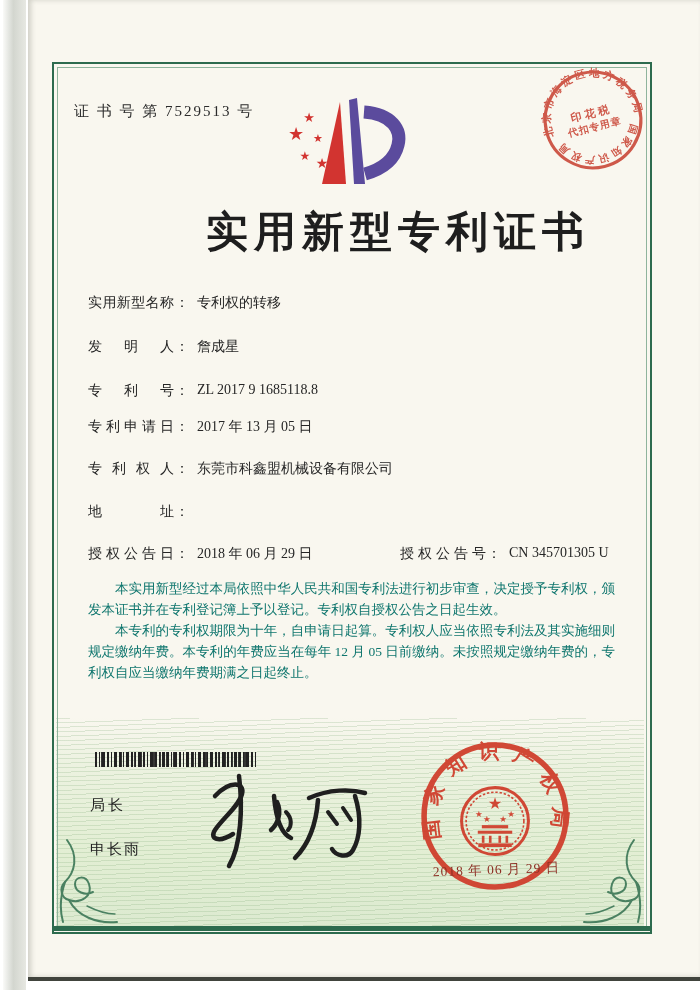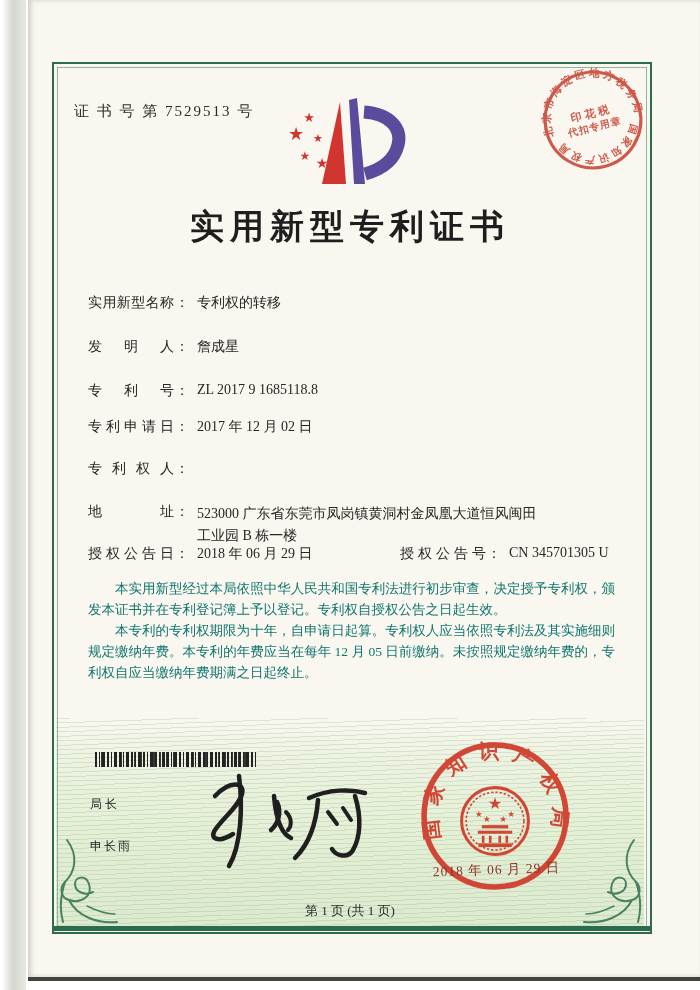--- a/index.html
+++ b/index.html
@@ -16,37 +16,37 @@
   .band{position:absolute;left:56px;top:718px;width:588px;height:210px;
         background:linear-gradient(180deg,rgba(226,238,212,0) 0%,rgba(226,238,212,.55) 22%,#e2eed3 65%,#dcead0 100%);}
   .band::after{content:"";position:absolute;inset:0;
         background:repeating-linear-gradient(178deg,rgba(124,168,116,.33) 0px,rgba(124,168,116,.33) 1px,transparent 1px,transparent 4.5px);
         opacity:.7;}
   .bottom-rule{position:absolute;left:52px;top:926px;width:600px;height:5px;background:#2d6b4e;}
   
   .cert-no{position:absolute;left:74px;top:102px;font-size:15px;letter-spacing:2px;color:#2b2b2b;}
   .logo{position:absolute;left:282px;top:90px;width:140px;height:112px;}
   .title{position:absolute;left:52px;top:204px;width:596px;text-align:center;
-         font-size:34px;font-weight:bold;letter-spacing:6px;color:#1e1e1e;}
+         font-size:42px;font-weight:bold;letter-spacing:6px;color:#1e1e1e;padding-left:48px;}
   
   .frow{position:absolute;left:88px;display:flex;align-items:flex-start;font-size:14px;white-space:nowrap;}
   .jlabel{display:inline-flex;justify-content:space-between;width:86px;letter-spacing:0;}
   .colon{margin-left:1px;}
   .fval{margin-left:8px;}
   .addr-lines{margin-left:8px;line-height:22px;white-space:normal;width:450px;}
   
   .body-text{position:absolute;left:88px;top:578px;width:527px;font-size:13.5px;line-height:21px;
              text-align:justify;color:#0f766e;}
   .body-text p{margin:0;text-indent:2em;}
   
   .barcode{position:absolute;left:95px;top:752px;width:162px;height:15px;
      background:
        repeating-linear-gradient(90deg,#222 0 2px,transparent 2px 4px,#222 4px 5px,transparent 5px 7px,#222 7px 10px,transparent 10px 12px),
        repeating-linear-gradient(90deg,rgba(34,34,34,.9) 0 1px,transparent 1px 6px,rgba(34,34,34,.9) 6px 8px,transparent 8px 13px);}
-  .official{position:absolute;left:90px;top:796px;font-size:12px;letter-spacing:3px;color:#222;}
+  .official{position:absolute;left:90px;top:796px;font-size:15px;letter-spacing:3px;color:#222;}
   .official .name{margin-top:25px;letter-spacing:2px;}
   .signature{position:absolute;left:185px;top:766px;width:200px;height:118px;}
   .seal{position:absolute;left:419px;top:740px;width:152px;height:152px;opacity:.92;}
   .seal-date{position:absolute;left:424px;top:861px;width:145px;text-align:center;
              font-size:13.5px;color:#8d2f24;letter-spacing:1px;transform:rotate(-2deg);}
   .tax-stamp{position:absolute;left:541px;top:68px;width:104px;height:104px;
              transform:rotate(-14deg);opacity:.88;}
   .footer{position:absolute;left:52px;top:902px;width:596px;text-align:center;font-size:13px;color:#2b2b2b;}
   .flourish{position:absolute;width:64px;height:94px;}
   .fl-left{left:57px;top:836px;}
@@ -147,39 +147,38 @@
   </div>
   <div class="frow" style="top:418px">
     <span class="jlabel">
         <span>专</span>
         <span>利</span>
         <span>申</span>
         <span>请</span>
         <span>日</span>
       </span>
       <span class="colon">：</span>
-    <span class="fval">2017 年 12 月 02 日</span>
+    <span class="fval">2017 年 13 月 05 日</span>
   </div>
   <div class="frow" style="top:460px">
     <span class="jlabel">
         <span>专</span>
         <span>利</span>
         <span>权</span>
         <span>人</span>
       </span>
       <span class="colon">：</span>
+    <span class="fval">东莞市科鑫盟机械设备有限公司</span>
   </div>
   <div class="frow" style="top:503px">
     <span class="jlabel">
         <span>地</span>
         <span>址</span>
       </span>
       <span class="colon">：</span>
-    <span class="addr-lines"><span>523000 广东省东莞市凤岗镇黄洞村金凤凰大道恒风闽田</span><br>
-    <span>工业园 B 栋一楼</span></span>
   </div>
   <div class="frow" style="top:545px">
     <span class="jlabel">
         <span>授</span>
         <span>权</span>
         <span>公</span>
         <span>告</span>
         <span>日</span>
       </span>
       <span class="colon">：</span>
@@ -248,14 +247,13 @@
         <rect x="62" y="94.5" width="2.6" height="7"></rect>
         <rect x="69" y="94.5" width="2.6" height="7"></rect>
         <rect x="78.4" y="94.5" width="2.6" height="7"></rect>
         <rect x="85.4" y="94.5" width="2.6" height="7"></rect>
         <rect x="58.5" y="102" width="33" height="3.6"></rect>
       </g>
     </g>
   </svg>
   <div class="seal-date">2018 年 06 月 29 日</div>
 
-  <div class="footer">第 1 页 (共 1 页)</div>
 </div>
 
 </body></html>

